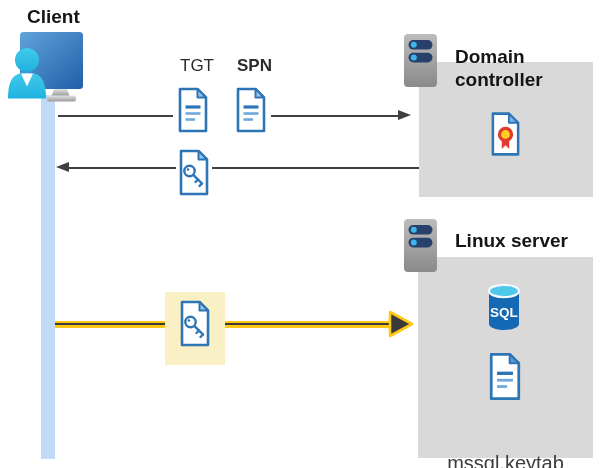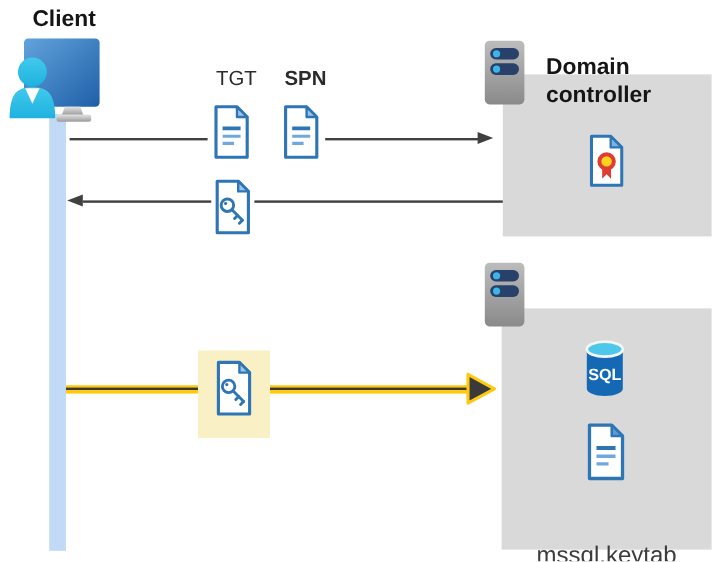--- a/index.html
+++ b/index.html
@@ -160,20 +160,21 @@
         <stop offset="0" stop-color="#BCBCBC"></stop>
           <stop offset="1" stop-color="#8A8A8A"></stop>
       </linearGradient>
     </defs>
     <rect x="1" y="1" width="33" height="53" rx="4" fill="url(#srvGrad2)"></rect>
     <rect x="5.5" y="7" width="24" height="9.6" rx="4.8" fill="#27416B"></rect>
     <circle cx="10.8" cy="11.8" r="3" fill="#3EB5E9"></circle>
     <rect x="5.5" y="19.8" width="24" height="9.6" rx="4.8" fill="#27416B"></rect>
     <circle cx="10.8" cy="24.6" r="3" fill="#3EB5E9"></circle>
   </svg>
+  <div class="abs lbl h-label" style="left:455px; top:229px; width:140px; white-space:nowrap;">Linux server</div>
 
   <svg class="abs icon" style="left:487px; top:283px;" width="34" height="48" viewBox="0 0 34 48">
     <path d="M2 8 L2 41 C2 44.3 8.7 47 17 47 C25.3 47 32 44.3 32 41 L32 8 Z" fill="#1468B4"></path>
     <ellipse cx="17" cy="8" rx="15" ry="6.2" fill="#4EC8EA" stroke="#F2F8FC" stroke-width="2.2"></ellipse>
     <text x="17" y="33.5" text-anchor="middle" font-size="13.5" font-weight="700" font-family="Liberation Sans, sans-serif" fill="#ffffff">SQL</text>
   </svg>
 
   <svg class="abs icon" style="left:487px; top:352px;" width="36" height="49" viewBox="0 0 34 46">
     <path d="M4 2 H21.5 L30 10.5 V44 H4 Z" fill="#fff" stroke="#2E75B6" stroke-width="2.6" stroke-linejoin="round"></path>
     <path d="M21.5 2 L21.5 10.5 H30 Z" fill="#5B9BD5" stroke="#2E75B6" stroke-width="2" stroke-linejoin="round"></path>

